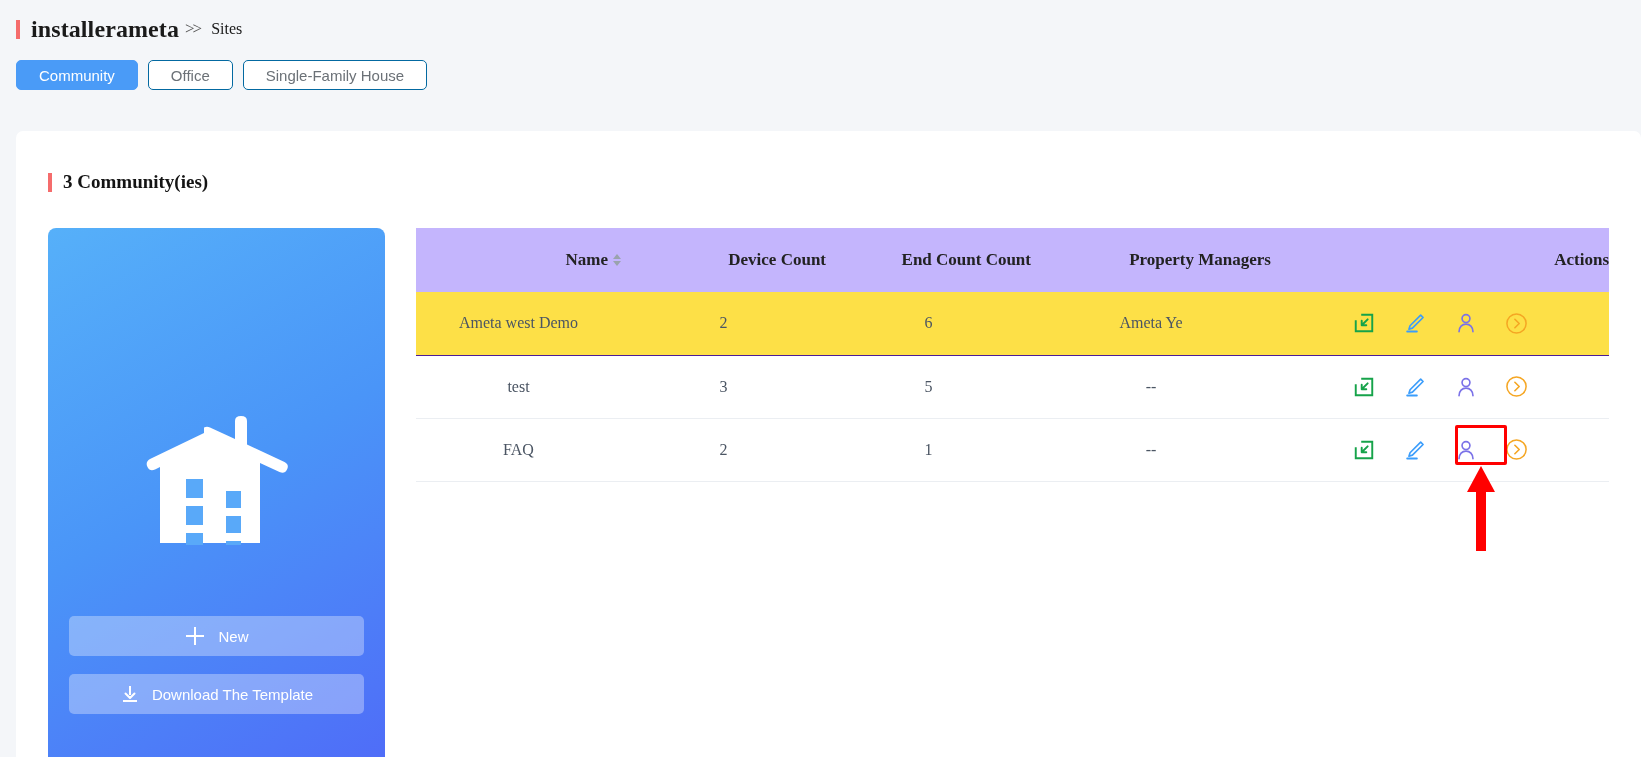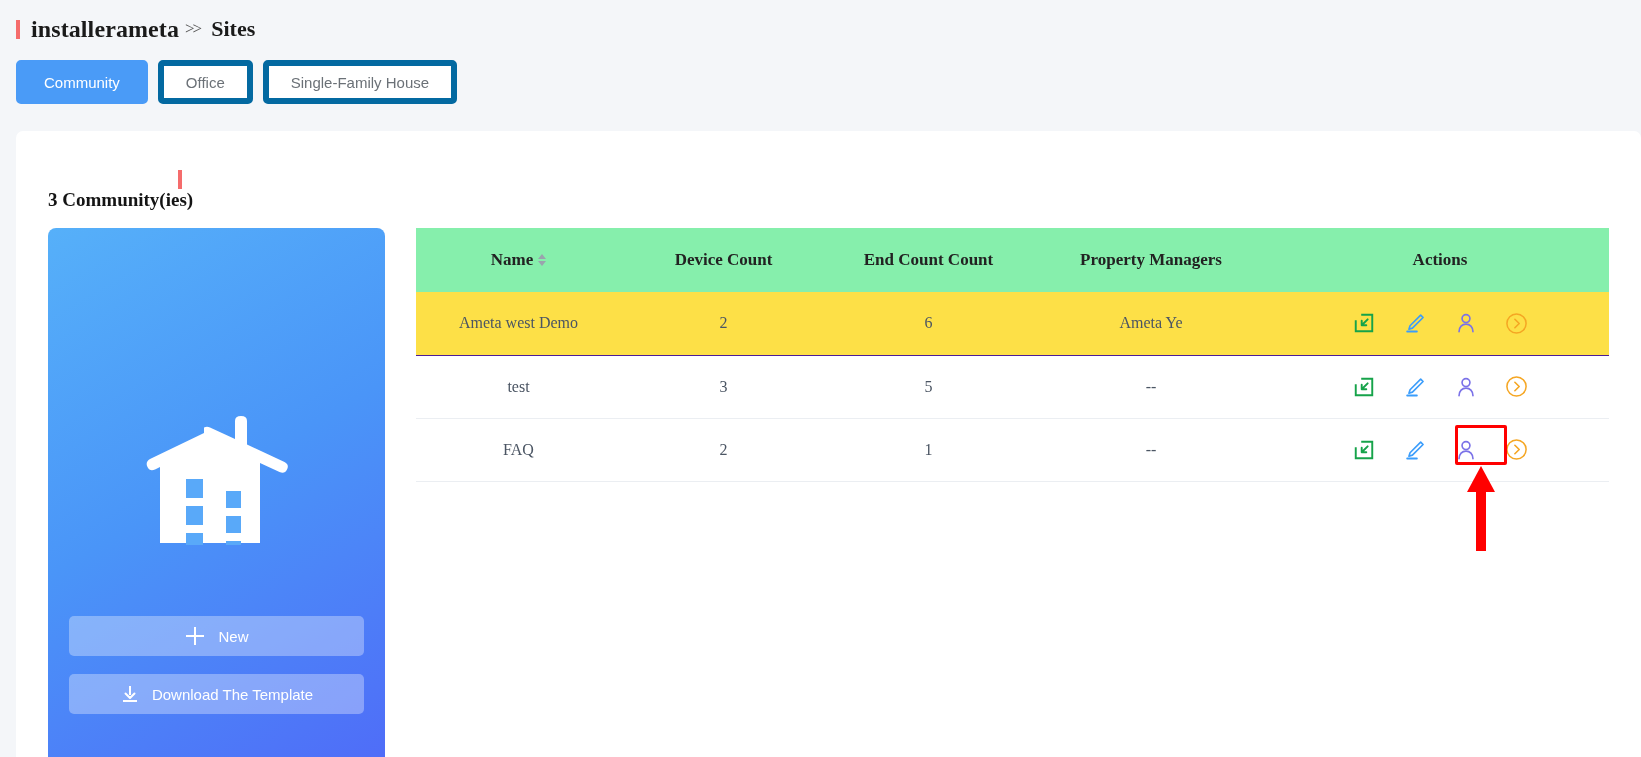--- a/index.html
+++ b/index.html
@@ -33,42 +33,42 @@
   }
   .crumb-sep {
     font-family: "Liberation Serif", serif;
     font-size: 17px;
     color: #555;
     margin: 0 7px 0 6px;
     letter-spacing: -2px;
   }
   .crumb-current {
     font-family: "Liberation Serif", serif;
-    font-weight: bold;
-    font-size: 22px;
+    font-weight: normal;
+    font-size: 16px;
     color: #1a1a1a;
     margin-left: 4px;
   }
 
   
   .tabs {
     position: absolute;
     left: 16px; top: 60px;
     display: flex;
     gap: 10px;
   }
   .tab {
-    height: 44px;
+    height: 30px;
     display: flex; align-items: center; justify-content: center;
     padding: 8px 22px;
     border-radius: 5px;
     font-size: 15px;
     color: #6b7177;
     background: #ffffff;
-    border: 6px solid #0369a1;
+    border: 1px solid #0369a1;
     cursor: pointer;
     white-space: nowrap;
   }
   .tab.active {
     background: #4a9bf7;
     border-color: #4a9bf7;
     color: #ffffff;
   }
 
   
@@ -76,23 +76,22 @@
     position: absolute;
     left: 16px; top: 131px;
     width: 1625px; height: 626px;
     background: #ffffff;
     border-radius: 7px 7px 0 0;
   }
 
   .section-title-wrap {
     position: absolute;
     left: 32px; top: 39px;
-    display: flex; align-items: flex-end;
+    display: flex; align-items: center;
     height: 24px;
-    flex-direction: column;
   }
   .section-title {
     font-family: "Liberation Serif", serif;
     font-weight: bold;
     font-size: 19px;
     color: #141414;
   }
 
   
   .promo-card {
@@ -127,27 +126,27 @@
   .promo-btn svg { display: block; }
 
   
   .table-wrap {
     position: absolute;
     left: 400px; top: 97px;
     width: 1193px;
   }
   table { width: 100%; border-collapse: collapse; table-layout: fixed; }
   thead th {
-    background: #86efac;
+    background: #c4b5fd;
     height: 64px;
     font-family: "Liberation Serif", serif;
     font-weight: bold;
     font-size: 17px;
     color: #222;
-    text-align: center;
+    text-align: right;
     border: none;
   }
   .th-inner { display: inline-flex; align-items: center; gap: 5px; }
   .sort-icon { display: inline-flex; flex-direction: column; gap: 2px; }
   .caret { width: 0; height: 0; border-left: 4px solid transparent; border-right: 4px solid transparent; }
   .caret-up { border-bottom: 5px solid #9aa3ad; }
   .caret-down { border-top: 5px solid #9aa3ad; }
 
   tbody td {
     height: 63px;

